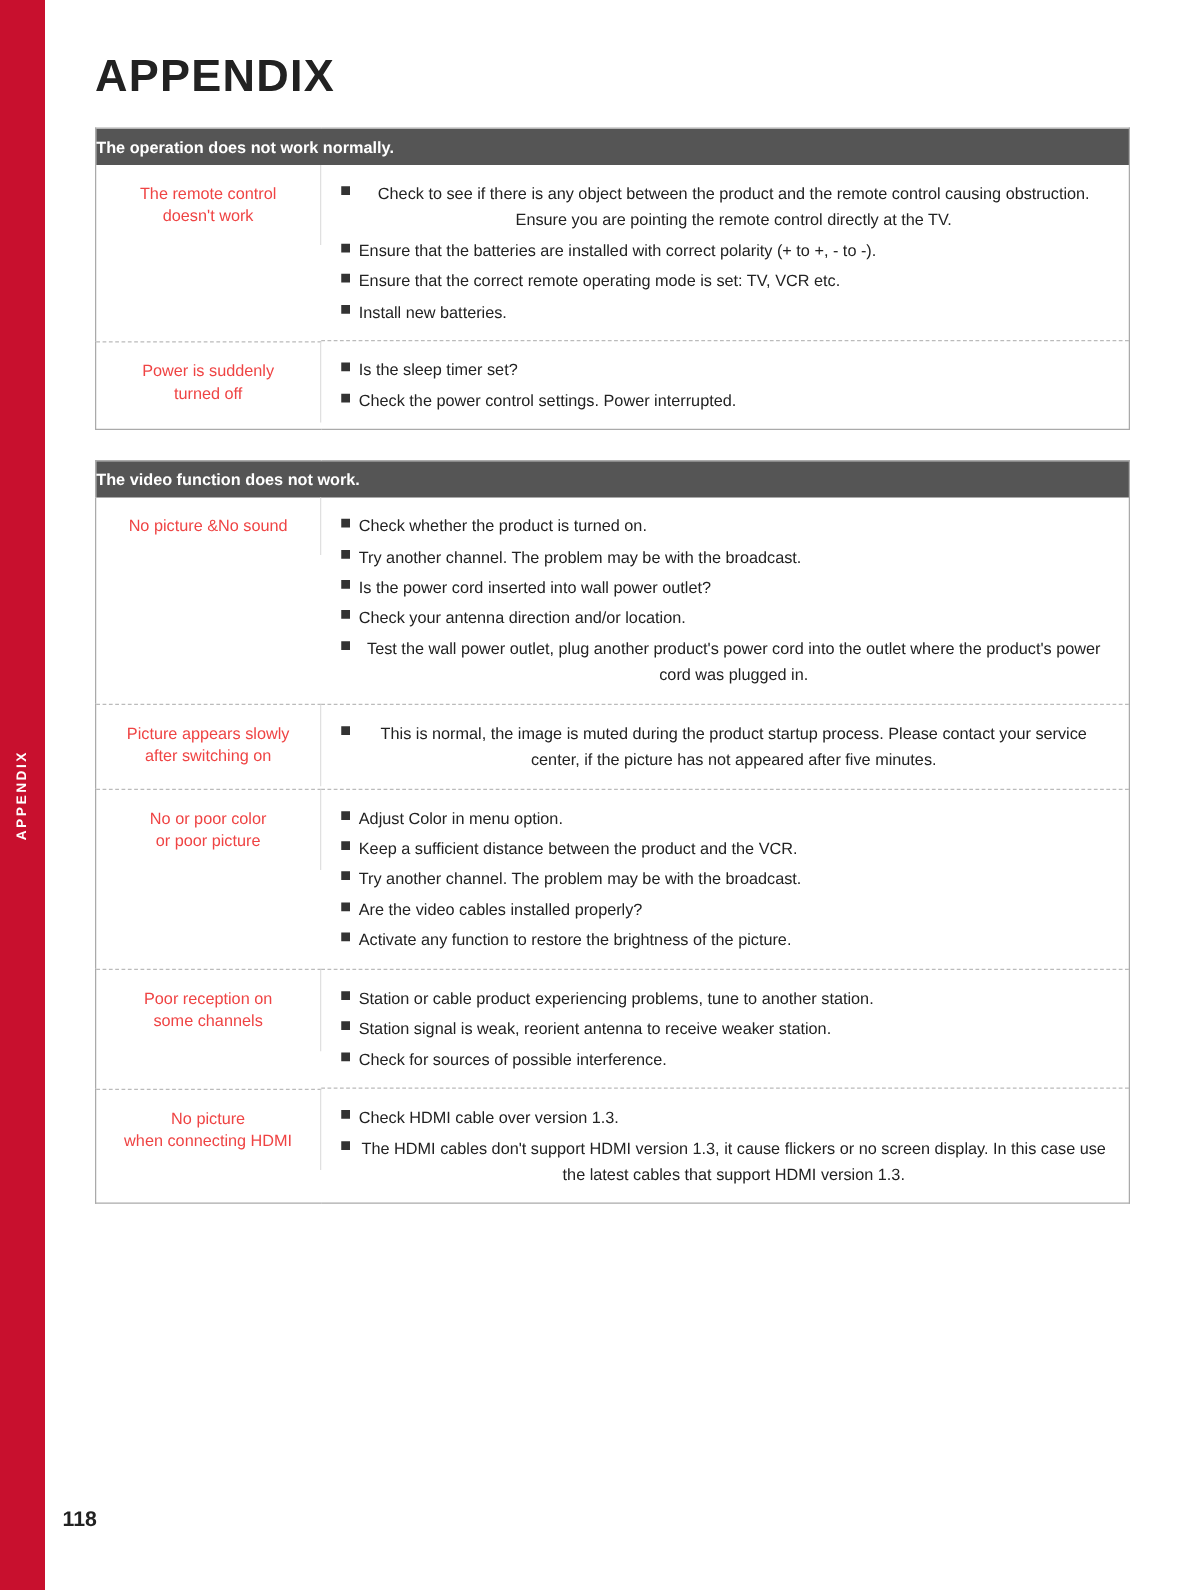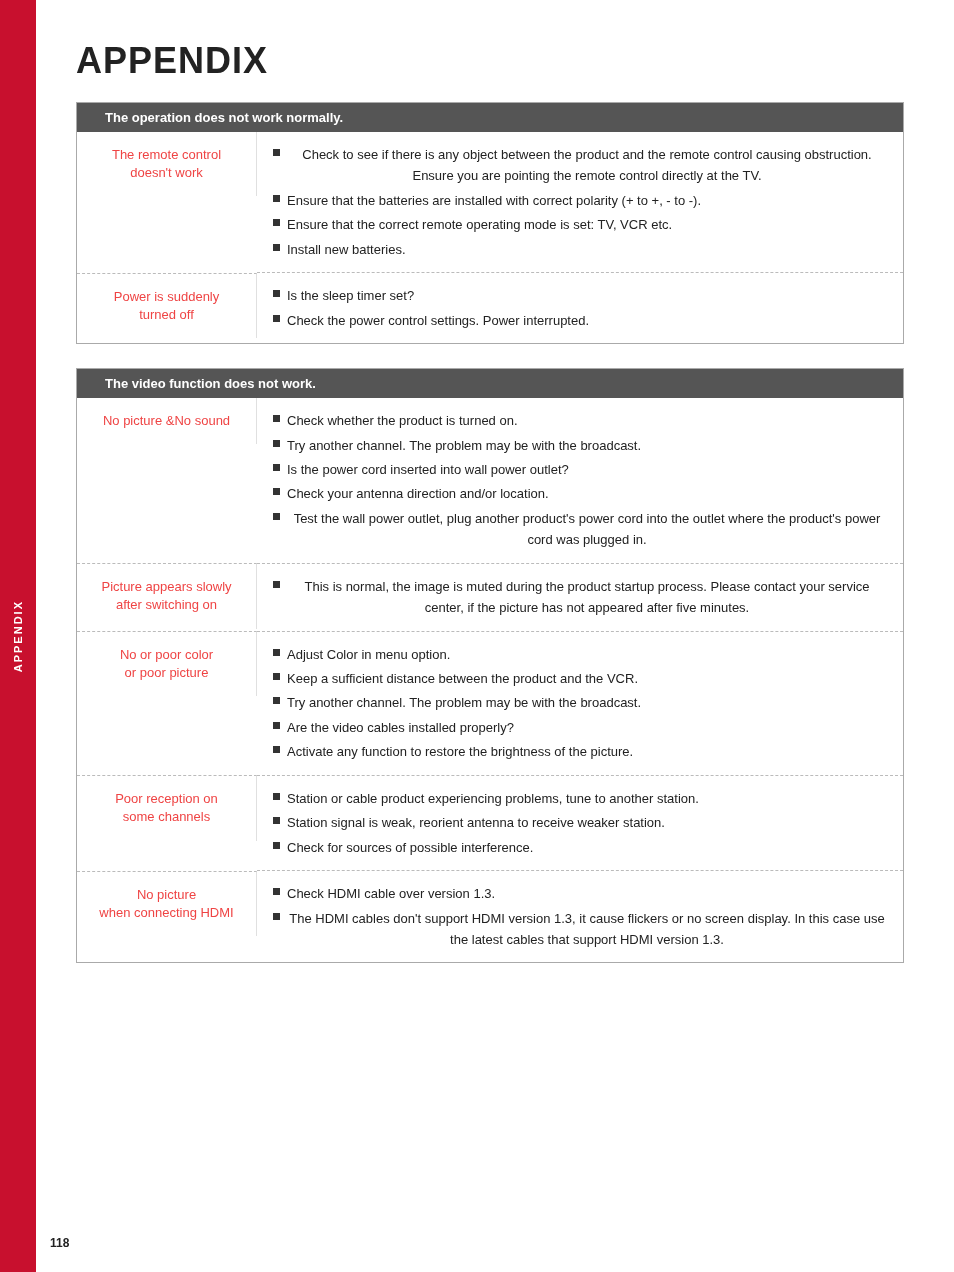--- a/index.html
+++ b/index.html
@@ -58,21 +58,21 @@
       width: 100%;
       border: 1.5px solid #aaa;
       border-collapse: collapse;
       margin-bottom: 24px;
     }
     .table-header {
       background: #555;
       color: #fff;
       font-weight: bold;
       font-size: 13px;
-      padding: 7px 28px;
+      padding: 7px 0;
       text-align: left;
     }
     .row-label {
       width: 180px;
       min-width: 180px;
       padding: 14px 12px;
       font-size: 13px;
       text-align: center;
       color: #ef4444;
       display: flex;
@@ -101,23 +101,23 @@
       display: inline-block;
       width: 7px;
       height: 7px;
       background: #333;
       margin-top: 5px;
       margin-right: 7px;
       flex-shrink: 0;
     }
     .page-number {
       position: absolute;
-      bottom: 22px;
+      bottom: 46px;
       left: 50px;
-      font-size: 12px;
+      font-size: 17px;
       font-weight: bold;
       color: #222;
     }
   </style>
 </head>
 <body>
 
 <div class="page">
   <div class="sidebar">
     <span class="sidebar-label">APPENDIX</span>

